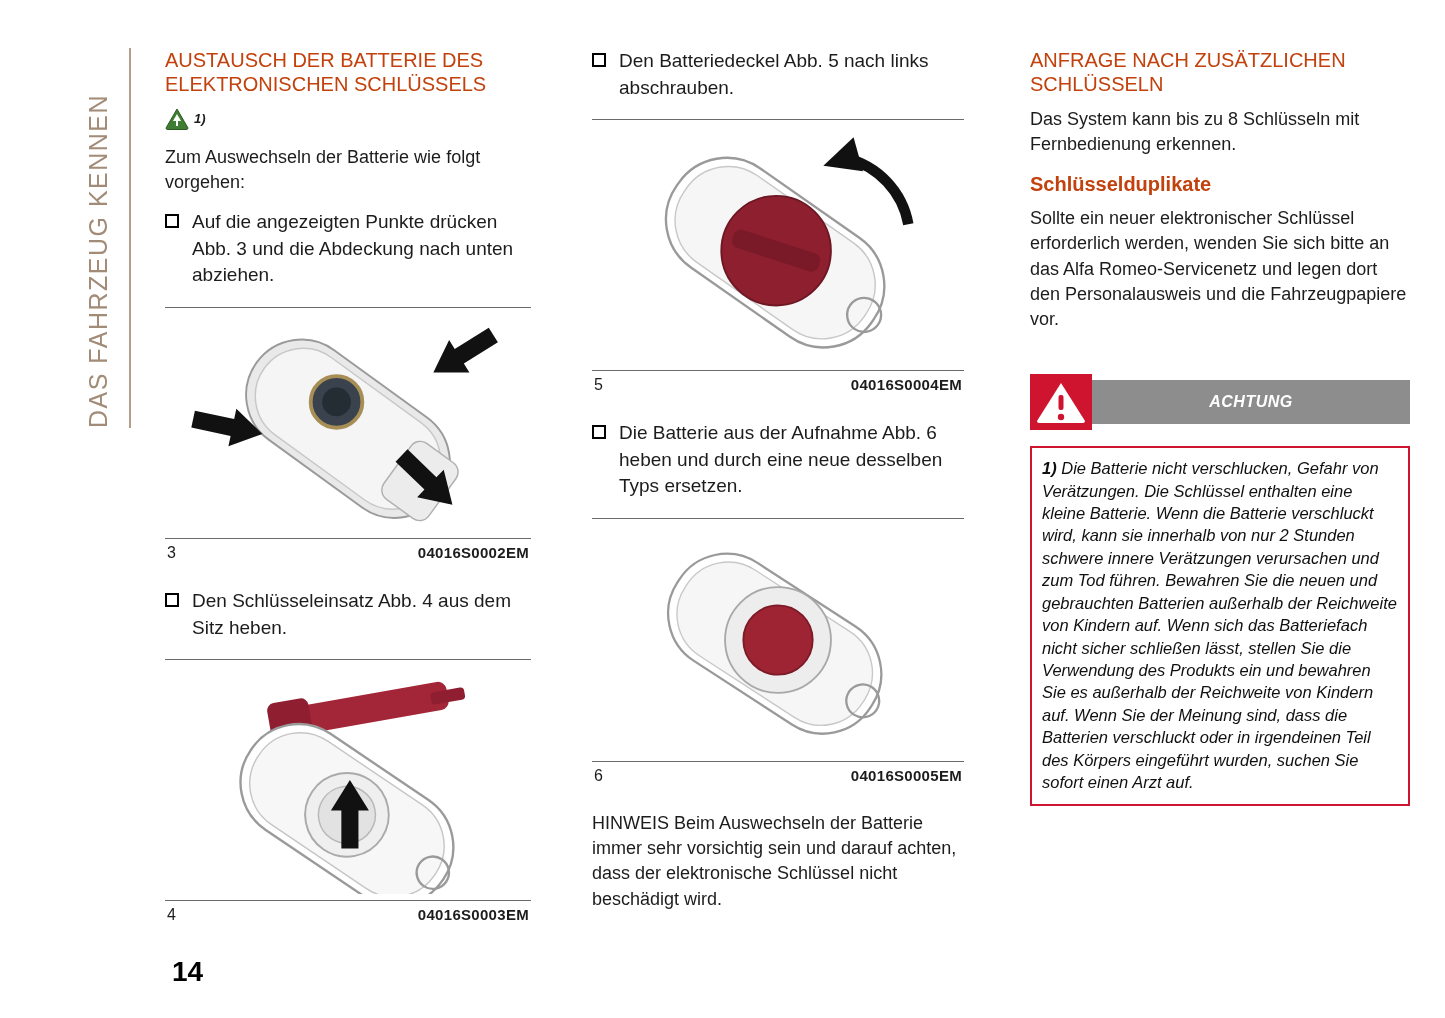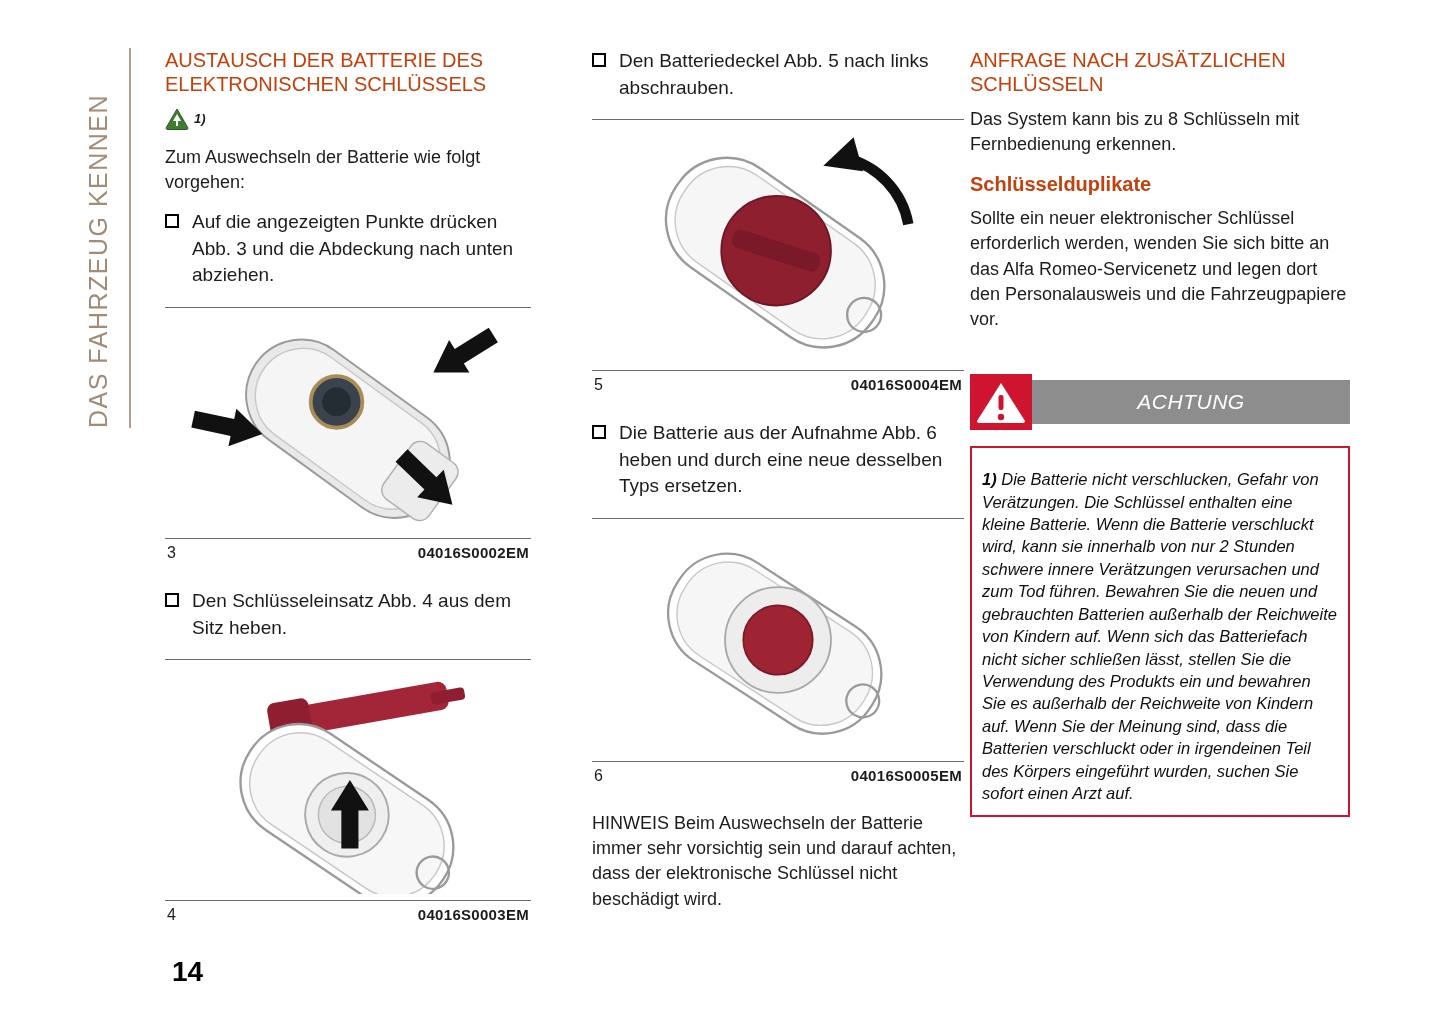--- a/index.html
+++ b/index.html
@@ -11,21 +11,21 @@
   .side-label{
     position:absolute;left:84px;top:48px;height:380px;
     writing-mode:vertical-rl;transform:rotate(180deg);
     font-size:25px;letter-spacing:1.5px;color:#a28b77;white-space:nowrap;
   }
   .side-rule{position:absolute;left:129px;top:48px;width:2px;height:380px;background:#b39e89;}
 
   .col{position:absolute;top:48px;}
   #col1{left:165px;width:366px;}
   #col2{left:592px;width:372px;}
-  #col3{left:970px;width:380px;}
+  #col3{left:1030px;width:380px;}
 
   h2.h{font-size:20px;line-height:1.22;color:#c2410c;margin:0 0 10px;font-weight:400;}
   h3.sub{font-size:20px;color:#c2410c;margin:16px 0 10px;font-weight:700;}
   p.body{font-size:18px;line-height:1.4;margin:0 0 14px;}
 
   .note-row{display:flex;align-items:center;gap:5px;margin:2px 0 14px;height:24px;}
   .note-ref{font-size:13px;font-weight:700;font-style:italic;}
 
   .bullet-item{position:relative;padding-left:27px;font-size:19px;line-height:1.4;margin:0 0 18px;}
   .sq{position:absolute;left:0;top:5px;width:10px;height:10px;border:2.5px solid #000;background:#fff;}
@@ -33,23 +33,23 @@
   .fig{margin:4px 0 26px;}
   .fig .rule{border-top:1px solid #6b6b6b;height:0;}
   .fig-art{padding:6px 0;display:flex;justify-content:center;}
   .fig-cap{display:flex;justify-content:space-between;align-items:baseline;padding:5px 2px 0;}
   .fig-num{font-size:16px;}
   .fig-code{font-weight:700;font-size:15px;letter-spacing:0.3px;}
 
   .warning-banner{display:flex;align-items:center;margin:42px 0 16px;height:56px;}
   .wb-icon{width:62px;height:56px;flex:none;}
   .wb-bar{flex:1;height:44px;background:#8d8d8d;display:flex;align-items:center;justify-content:center;}
-  .wb-label{color:#fff;font-weight:400;font-style:italic;font-size:21px;letter-spacing:0.5px;}
-
-  .warning-box{border:2.5px solid #cf1430;padding:20px 10px 10px;font-style:italic;font-size:16.5px;line-height:1.36;color:#101010;}
+  .wb-label{color:#fff;font-weight:700;font-style:italic;font-size:16px;letter-spacing:0.5px;}
+
+  .warning-box{border:2.5px solid #cf1430;padding:9px 10px 10px;font-style:italic;font-size:16.5px;line-height:1.36;color:#101010;}
   .warning-ref{font-weight:700;}
 
   .page-num{position:absolute;left:172px;top:956px;font-size:28px;font-weight:700;color:#000;}
 </style>
 </head>
 <body>
 
 <div class="page">
 
   <div class="side-label">DAS FAHRZEUG KENNEN</div>

